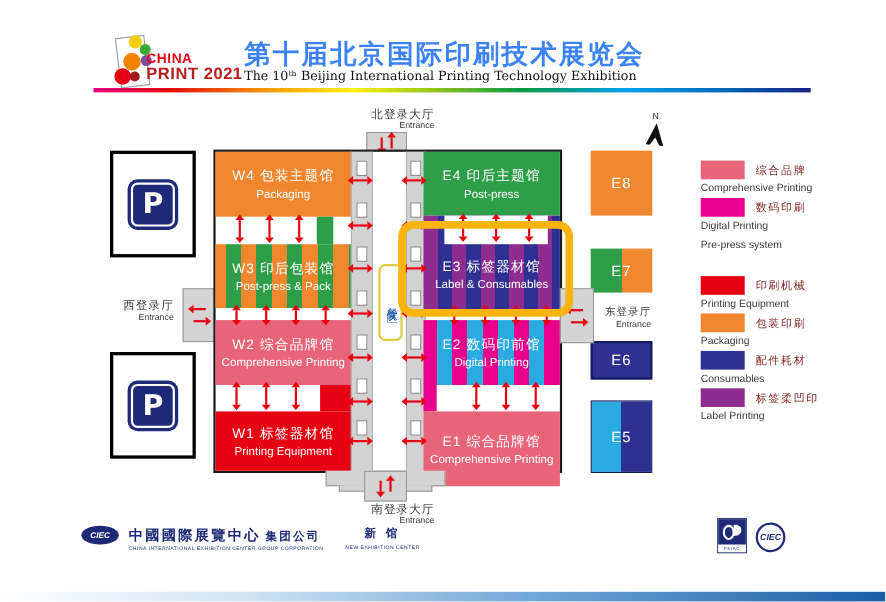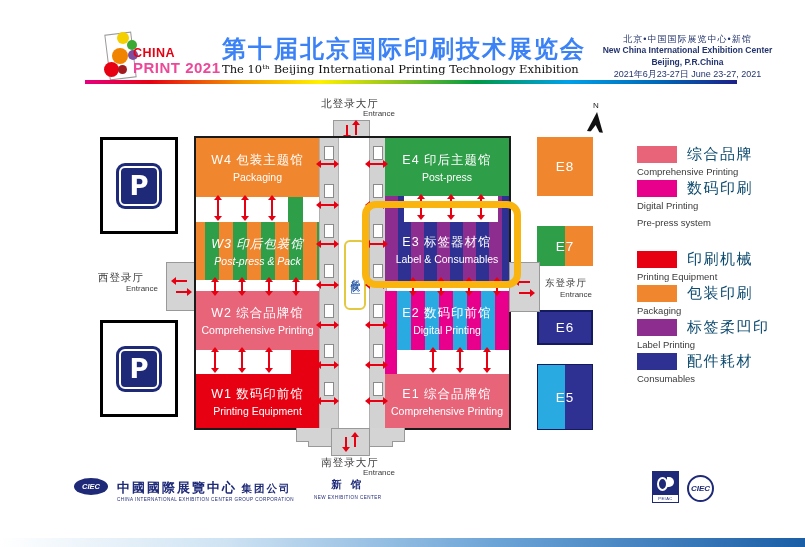--- a/index.html
+++ b/index.html
@@ -5,50 +5,50 @@
   html,body{margin:0;padding:0;background:#fff;}
   .page{position:relative;width:805px;height:547px;background:#fff;overflow:hidden;
         font-family:"Liberation Sans",sans-serif;}
   .ab{position:absolute;}
 
   
   .logo-page{position:absolute;left:3px;top:1px;width:25px;height:44px;border:1.5px solid #9a9a9a;
              background:#fff;transform:rotate(-7deg);}
   .dot{position:absolute;border-radius:50%;}
   .logo-cn{color:#e60012;font-weight:bold;font-size:12.5px;line-height:1.0;letter-spacing:.5px;}
-  .logo-yr{color:#ec4899;font-weight:bold;font-size:15px;line-height:1.1;letter-spacing:.5px;}
+  .logo-yr{color:#b91c1c;font-weight:bold;font-size:15px;line-height:1.1;letter-spacing:.5px;}
   .title-cn{font-family:"DejaVu Serif",serif;font-size:24px;font-weight:700;color:#3b82f6;
             letter-spacing:2px;text-align:center;white-space:nowrap;}
   .title-en{font-family:"DejaVu Serif",serif;font-size:11.5px;color:#111;text-align:center;white-space:nowrap;}
   .hdr-r{color:#24356e;text-align:center;line-height:1.35;}
   .hdr-r .l1{font-size:9px;letter-spacing:1px;}
   .hdr-r .l2,.hdr-r .l3{font-size:8.5px;font-weight:bold;}
   .hdr-r .l4{font-size:9px;}
   .rainbow{background:linear-gradient(90deg,#e5007f 0%,#e60012 10%,#f39800 24%,#fff100 36%,
            #8fc31f 48%,#009944 60%,#00a0e9 74%,#0068b7 88%,#1d2088 100%);}
   .bluebar{background:linear-gradient(90deg,#ffffff 0%,#cfe3f3 28%,#6ba3d6 62%,#1b5ea6 100%);}
 
   
   #building{position:absolute;left:196px;top:138px;width:313px;height:290px;background:#fff;
             box-shadow:0 0 0 2px #1a1a1a;}
   .hall{position:absolute;display:flex;flex-direction:column;align-items:center;justify-content:center;
         text-align:center;}
   .hcn{color:#fff;font-size:12.5px;letter-spacing:1px;white-space:nowrap;text-align:center;}
   .hen{color:#fff;font-size:10.5px;margin-top:2px;white-space:nowrap;}
-  .stripes-w3{background:repeating-linear-gradient(90deg,#f0862e 0 9px,#2f9e49 9px 23px,#f0862e 23px 28px);font-style:italic;}
+  .stripes-w3{background:repeating-linear-gradient(90deg,#f0862e 0 9px,#2f9e49 9px 23px,#f0862e 23px 28px);}
   .stripes-e3{background:repeating-linear-gradient(90deg,#8e2d90 0 13px,#2e3192 13px 26px);}
   .stripes-e2{background:repeating-linear-gradient(90deg,#e8008c 0 12px,#29abe2 12px 26px,#e8008c 26px 28px);}
   .gcol{position:absolute;background:#d2d2d2;border-left:1px solid #b0b0b0;border-right:1px solid #b0b0b0;}
   .door{position:absolute;width:8px;height:12px;background:#fff;border:1px solid #8a8a8a;}
   .notch{position:absolute;background:#fff;}
   .stub{position:absolute;background:#d4d4d4;border:1px solid #999;display:flex;align-items:center;
         justify-content:center;}
   .stub.v{flex-direction:row;gap:7px;}
   .stub.h{flex-direction:column;gap:9px;}
-  .elabel-cn{font-size:10.5px;color:#3a3a3a;text-align:center;white-space:nowrap;letter-spacing:1px;}
+  .elabel-cn{font-size:10.5px;color:#3a3a3a;text-align:right;white-space:nowrap;letter-spacing:1px;}
   .elabel-en{font-size:8px;color:#3a3a3a;text-align:right;white-space:nowrap;}
   .dining{position:absolute;border:2.5px solid #e3c93f;border-radius:6px;background:#fff;
           display:flex;align-items:center;justify-content:center;}
   .dining span{writing-mode:vertical-rl;color:#2456a5;font-size:10px;letter-spacing:3px;}
   .highlight{position:absolute;border:7px solid #f9b410;border-radius:14px;box-sizing:border-box;z-index:6;}
   .outer-hall{position:absolute;display:flex;align-items:center;justify-content:center;
               color:#fff;font-size:13.5px;letter-spacing:1px;}
   .pbox{position:absolute;background:#fff;border:3px solid #000;display:flex;align-items:center;justify-content:center;box-sizing:border-box;}
   .picon{width:46px;height:46px;background:#1e2a78;border-radius:9px;display:flex;align-items:center;justify-content:center;}
   .pinner{width:36px;height:36px;border:2.5px solid #fff;border-radius:6px;color:#fff;font-weight:bold;
@@ -80,21 +80,21 @@
   .sh.lf::before{content:"";position:absolute;top:-3px;right:100%;border-top:4px solid transparent;
                  border-bottom:4px solid transparent;border-right:5px solid #e60012;}
   .sh.rt::after{content:"";position:absolute;top:-3px;left:100%;border-top:4px solid transparent;
                 border-bottom:4px solid transparent;border-left:5px solid #e60012;}
 
   
   .legend{position:absolute;left:637px;top:146px;width:168px;}
   .litem{height:34px;}
   .lrow{display:flex;align-items:center;height:17px;}
   .lsw{width:40px;height:17px;margin-right:10px;flex:none;}
-  .lcn{font-size:15px;color:#0c4a6e;letter-spacing:1.5px;white-space:nowrap;}
+  .lcn{font-size:10px;color:#7f1d1d;letter-spacing:1.5px;white-space:nowrap;}
   .len{font-size:9.5px;color:#3a3a3a;margin-top:3px;white-space:nowrap;}
 
   
   .f-navy{color:#1e2a78;}
   .ciec-oval{width:34px;height:17px;border-radius:50%;background:#1e2a78;color:#fff;font-size:7.5px;
              font-weight:bold;font-style:italic;display:flex;align-items:center;justify-content:center;}
   .grp-cn{font-family:"DejaVu Serif",serif;font-size:13px;font-weight:bold;letter-spacing:2px;white-space:nowrap;}
   .grp-sfx{font-size:10.5px;font-weight:bold;letter-spacing:2px;}
   .tiny-caps{font-size:4.6px;letter-spacing:.45px;white-space:nowrap;}
   .peiac{width:27px;height:32px;border:1.5px solid #1e2a78;display:flex;flex-direction:column;box-sizing:border-box;}
@@ -124,26 +124,20 @@
     <div class="dot" style="left:14px;top:33px;width:9px;height:9px;background:#a01a20"></div>
   </div>
   <div class="ab" style="left:133px;top:47px">
     <div class="logo-cn">CHINA</div>
     <div class="logo-yr">PRINT 2021</div>
   </div>
 
   <div class="ab title-cn" style="left:222px;top:33px;width:350px">第十届北京国际印刷技术展览会</div>
   <div class="ab title-en" style="left:222px;top:62px;width:350px">The 10ᵗʰ Beijing International Printing Technology Exhibition</div>
 
-  <div class="ab hdr-r" style="left:575px;top:33px;width:225px">
-    <div class="l1">北京•中国国际展览中心•新馆</div>
-    <div class="l2">New China International Exhibition Center</div>
-    <div class="l3">Beijing, P.R.China</div>
-    <div class="l4">2021年6月23-27日 June 23-27, 2021</div>
-  </div>
 
   <div class="ab rainbow" style="left:85px;top:80px;width:652px;height:4px"></div>
 
   <div class="pbox" style="left:100px;top:137px;width:78px;height:97px">
     <div class="picon">
         <div class="pinner">P</div>
       </div>
   </div>
   <div class="pbox" style="left:100px;top:320px;width:78px;height:97px">
     <div class="picon">
@@ -180,21 +174,21 @@
     <div class="hall stripes-w3" style="left:0;top:84px;width:123px;height:58px">
       <div class="hcn">W3 印后包装馆</div>
       <div class="hen">Post-press &amp; Pack</div>
     </div>
     <div class="hall" style="left:0;top:153px;width:123px;height:59px;background:#e76479">
       <div class="hcn">W2 综合品牌馆</div>
       <div class="hen">Comprehensive Printing</div>
     </div>
     <div class="ab" style="left:95px;top:212px;width:28px;height:24px;background:#e60012"></div>
     <div class="hall" style="left:0;top:236px;width:123px;height:54px;background:#e60012">
-      <div class="hcn">W1 数码印前馆</div>
+      <div class="hcn">W1 标签器材馆</div>
       <div class="hen">Printing Equipment</div>
     </div>
 
     <div class="gcol" style="left:123px;top:0;width:18px;height:290px"></div>
     <div class="gcol" style="left:173px;top:0;width:16px;height:290px"></div>
     <div class="dining" style="left:148px;top:102px;width:18px;height:66px">
       <span>餐饮区</span>
     </div>
 
     <div class="hall" style="left:189px;top:0;width:124px;height:58px;background:#2f9e49">
@@ -204,21 +198,21 @@
     <div class="hall stripes-e3" style="left:189px;top:58px;width:124px;height:85px;padding-top:22px;box-sizing:border-box">
       <div class="hcn">E3 标签器材馆</div>
       <div class="hen">Label &amp; Consumables</div>
     </div>
     <div class="notch" style="left:208px;top:58px;width:94px;height:26px"></div>
     <div class="hall stripes-e2" style="left:189px;top:153px;width:124px;height:59px">
       <div class="hcn">E2 数码印前馆</div>
       <div class="hen">Digital Printing</div>
     </div>
     <div class="ab" style="left:189px;top:212px;width:12px;height:24px;background:#e8008c"></div>
-    <div class="hall" style="left:189px;top:236px;width:124px;height:54px;background:#e76479">
+    <div class="hall" style="left:189px;top:236px;width:124px;height:68px;background:#e76479">
       <div class="hcn">E1 综合品牌馆</div>
       <div class="hen">Comprehensive Printing</div>
     </div>
   <div class="door" style="left: 128px; top: 8px;"></div>
       <div class="door" style="left: 128px; top: 46px;"></div>
       <div class="door" style="left: 128px; top: 86px;"></div>
       <div class="door" style="left: 128px; top: 126px;"></div>
       <div class="door" style="left: 128px; top: 166px;"></div>
       <div class="door" style="left: 128px; top: 206px;"></div>
       <div class="door" style="left: 128px; top: 244px;"></div>
@@ -323,31 +317,31 @@
     </div>
     <div class="litem">
       <div class="lrow">
           <div class="lsw" style="background: rgb(240, 134, 46);"></div>
         <div class="lcn">包装印刷</div>
         </div>
       <div class="len">Packaging</div>
     </div>
     <div class="litem">
       <div class="lrow">
+          <div class="lsw" style="background: rgb(46, 49, 146);"></div>
+        <div class="lcn">配件耗材</div>
+        </div>
+      <div class="len">Consumables</div>
+    </div>
+    <div class="litem">
+      <div class="lrow">
           <div class="lsw" style="background: rgb(142, 45, 144);"></div>
         <div class="lcn">标签柔凹印</div>
         </div>
       <div class="len">Label Printing</div>
-    </div>
-    <div class="litem">
-      <div class="lrow">
-          <div class="lsw" style="background: rgb(46, 49, 146);"></div>
-        <div class="lcn">配件耗材</div>
-        </div>
-      <div class="len">Consumables</div>
     </div>
   </div>
 
   <div class="ab" style="left:74px;top:478px;display:flex;align-items:flex-start">
     <div class="ciec-oval">CIEC</div>
     <div style="margin-left:9px">
       <div class="f-navy">
         <span class="grp-cn">中國國際展覽中心</span>
         <span class="grp-sfx">集团公司</span>
       </div>

